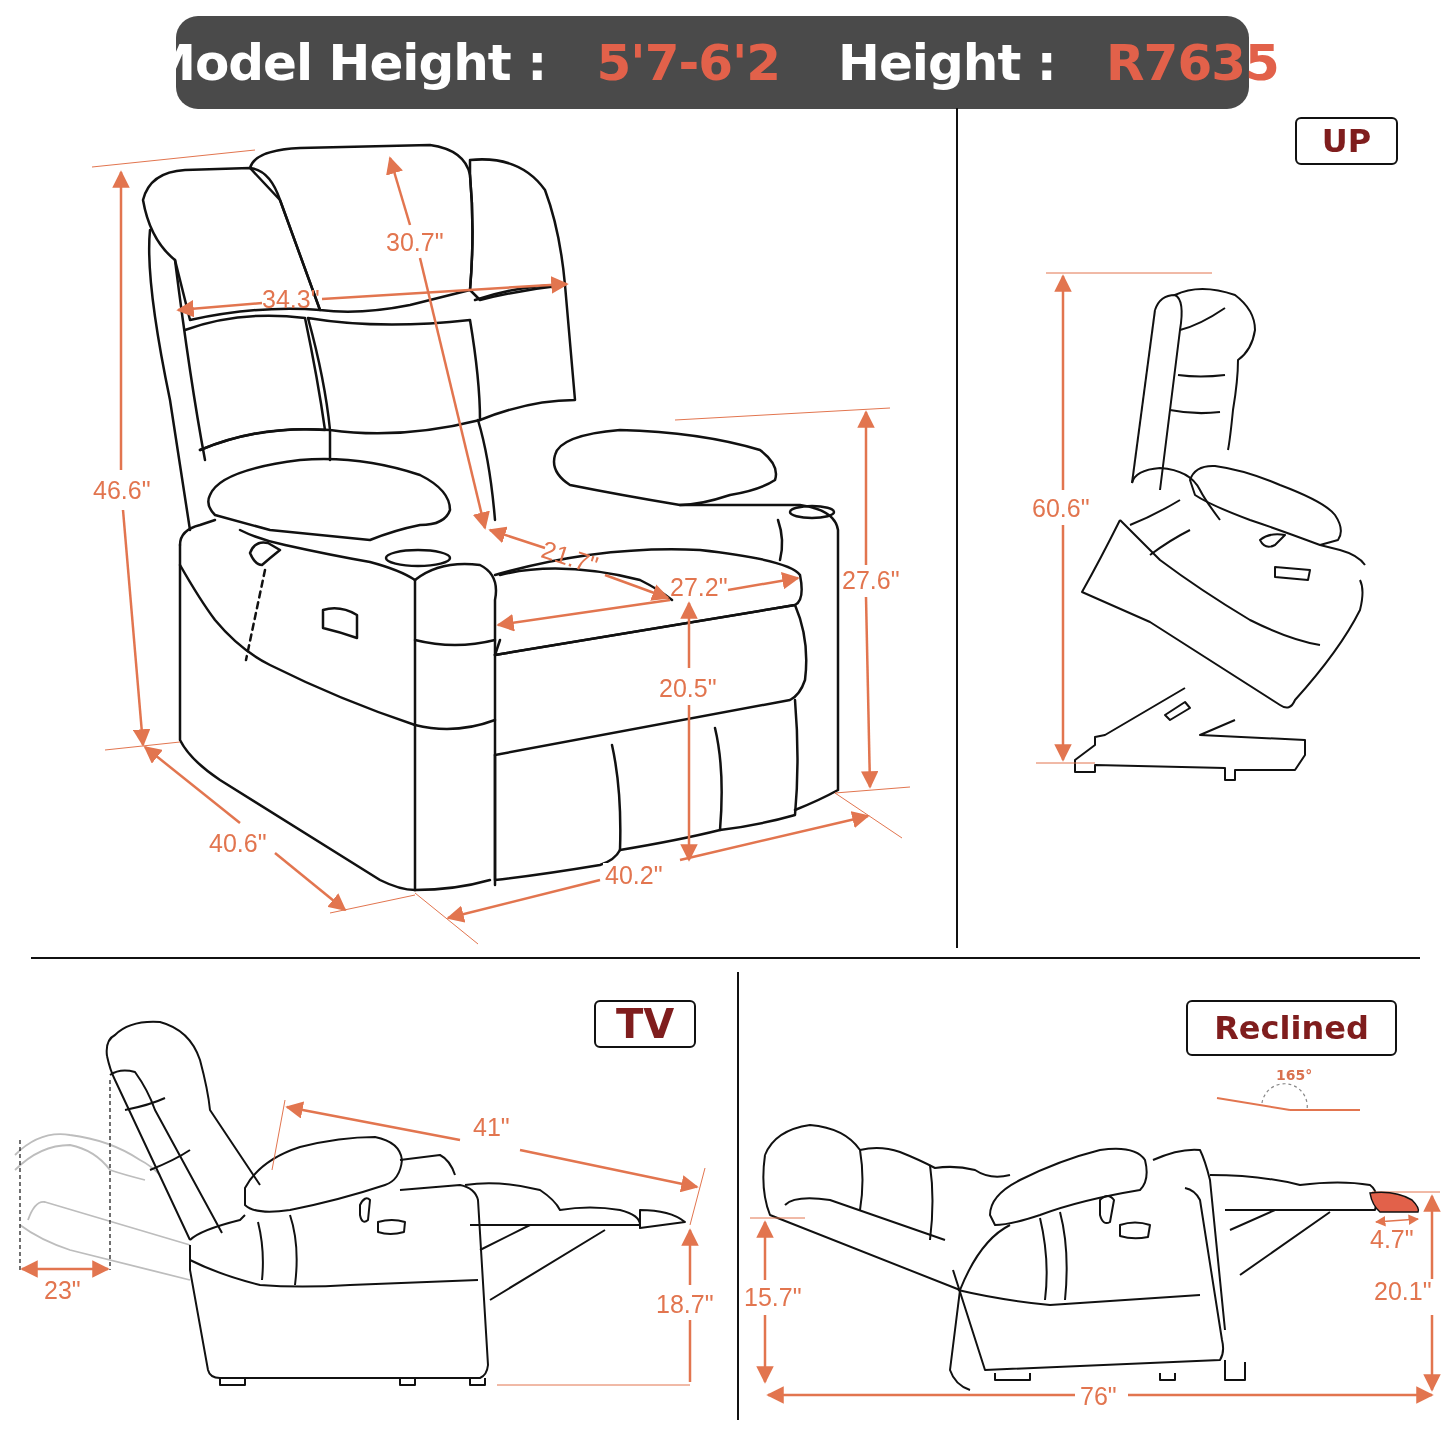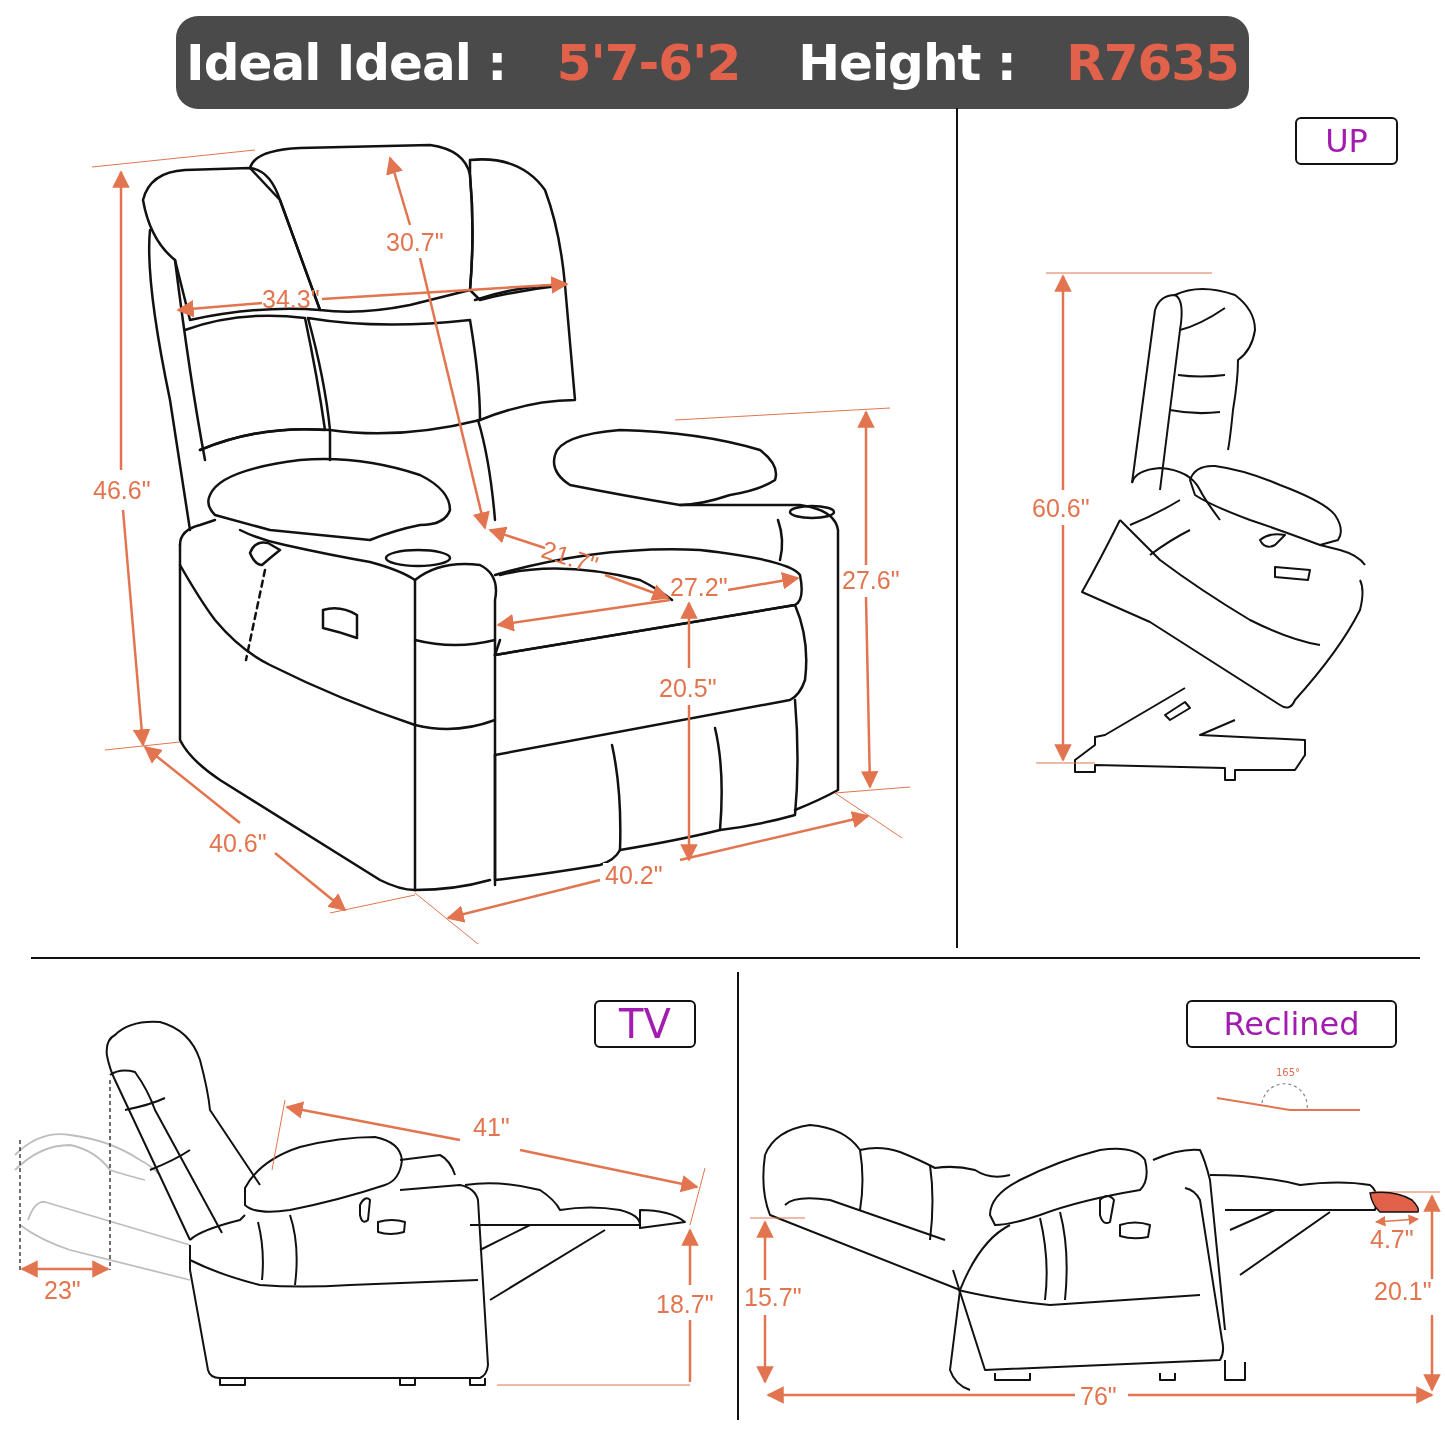--- a/index.html
+++ b/index.html
@@ -1,47 +1,47 @@
 <!DOCTYPE html>
 <html><head>
 <meta charset="utf-8">
 <style>
   html, body { margin:0; padding:0; background:#ffffff; }
   body { width:1445px; height:1445px; position:relative; overflow:hidden; font-family:"Liberation Sans", sans-serif; }
   .header { position:absolute; left:176px; top:16px; width:1073px; height:93px; background:#4a4a4a; border-radius:22px; display:flex; align-items:center; justify-content:center; }
   .header-text { font-family:"DejaVu Sans", sans-serif; font-weight:bold; font-size:50px; color:#ffffff; letter-spacing:-1px; white-space:nowrap; }
   .accent { color:#e2614a;margin-left:34px; }
   .gap { display:inline-block; width:58px; }
-  .mode-label { position:absolute; border:2.5px solid #111; border-radius:6px; background:#fff; font-family:"DejaVu Sans", sans-serif; font-weight:normal; color:#a21caf; display:flex; align-items:center; justify-content:center; box-sizing:border-box; }
+  .mode-label { position:absolute; border:2.5px solid #111; border-radius:6px; background:#fff; font-family:"DejaVu Sans", sans-serif; font-weight:bold; color:#7f1d1d; display:flex; align-items:center; justify-content:center; box-sizing:border-box; }
   .dim { position:absolute; font-family:"Liberation Sans", sans-serif; font-size:25px; color:#e2754f; white-space:nowrap; line-height:1; }
   .dim.bg { background:#fff; padding:0 2px; }
-  .angle { position:absolute; font-family:"DejaVu Sans", sans-serif; font-weight:normal; font-size:10px; color:#d9714f; }
+  .angle { position:absolute; font-family:"DejaVu Sans", sans-serif; font-weight:bold; font-size:14px; color:#d9714f; }
   svg.draw { position:absolute; left:0; top:0; }
   .divider { position:absolute; background:#111; }
 </style>
 </head>
 <body>
 
 <div class="header">
   <div class="header-text">
-    <span>Ideal Ideal : </span><span class="accent">5'7-6'2</span><span class="gap"></span><span>Height : </span><span class="accent">R7635</span>
+    <span>Model Height : </span><span class="accent">5'7-6'2</span><span class="gap"></span><span>Height : </span><span class="accent">R7635</span>
   </div>
 </div>
 
 <div class="divider" style="left:956px; top:108px; width:2px; height:840px;"></div>
 <div class="divider" style="left:31px; top:957px; width:1389px; height:2px;"></div>
 <div class="divider" style="left:737px; top:972px; width:1.5px; height:448px;"></div>
 
 <div class="mode-label" style="left:1295px; top:117px; width:103px; height:48px; font-size:32px;">
     <span>UP</span>
   </div>
 <div class="mode-label" style="left:594px; top:1000px; width:102px; height:48px; font-size:40px;">
     <span>TV</span>
   </div>
-<div class="mode-label" style="left:1186px; top:1000px; width:211px; height:48px; font-size:32px;">
+<div class="mode-label" style="left:1186px; top:1000px; width:211px; height:56px; font-size:32px;">
     <span>Reclined</span>
   </div>
 
 <svg class="draw" width="1445" height="1445" viewBox="0 0 1445 1445">
   <defs>
     <marker id="ah" viewBox="0 0 10 10" refX="9" refY="5" markerWidth="7" markerHeight="7" orient="auto-start-reverse">
       <path d="M0,0 L10,5 L0,10 z" fill="#e2754f"></path>
     </marker>
   </defs>
 

